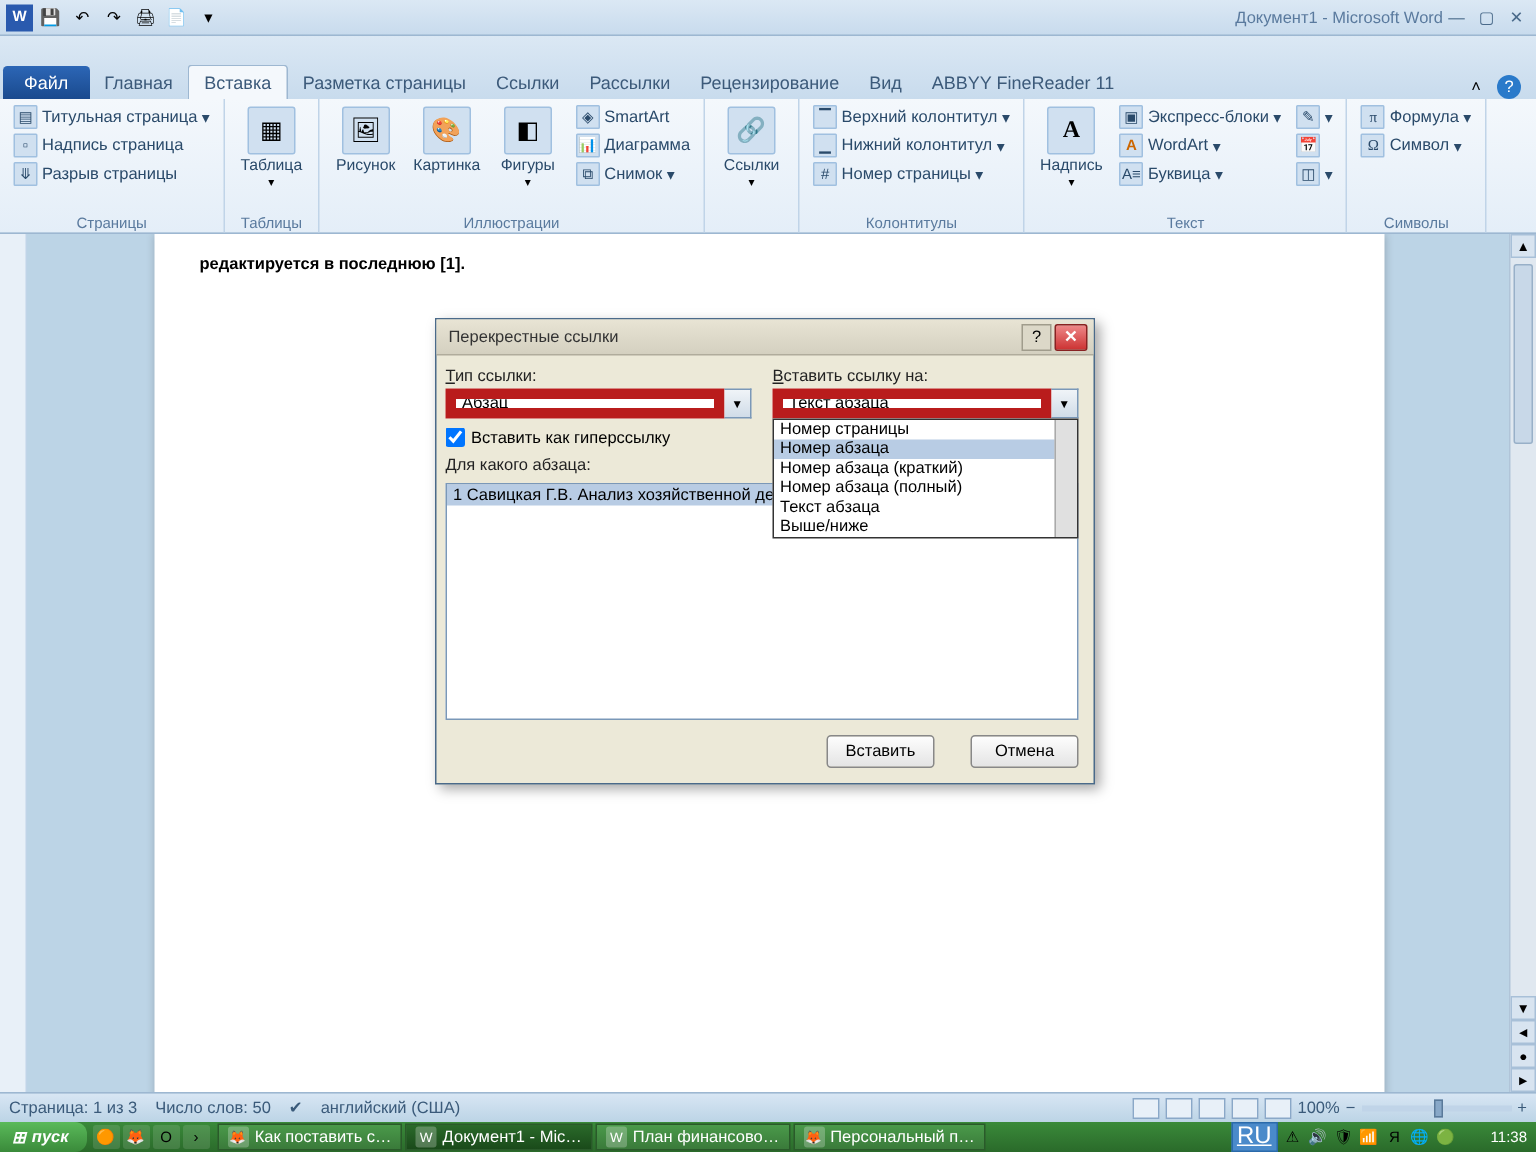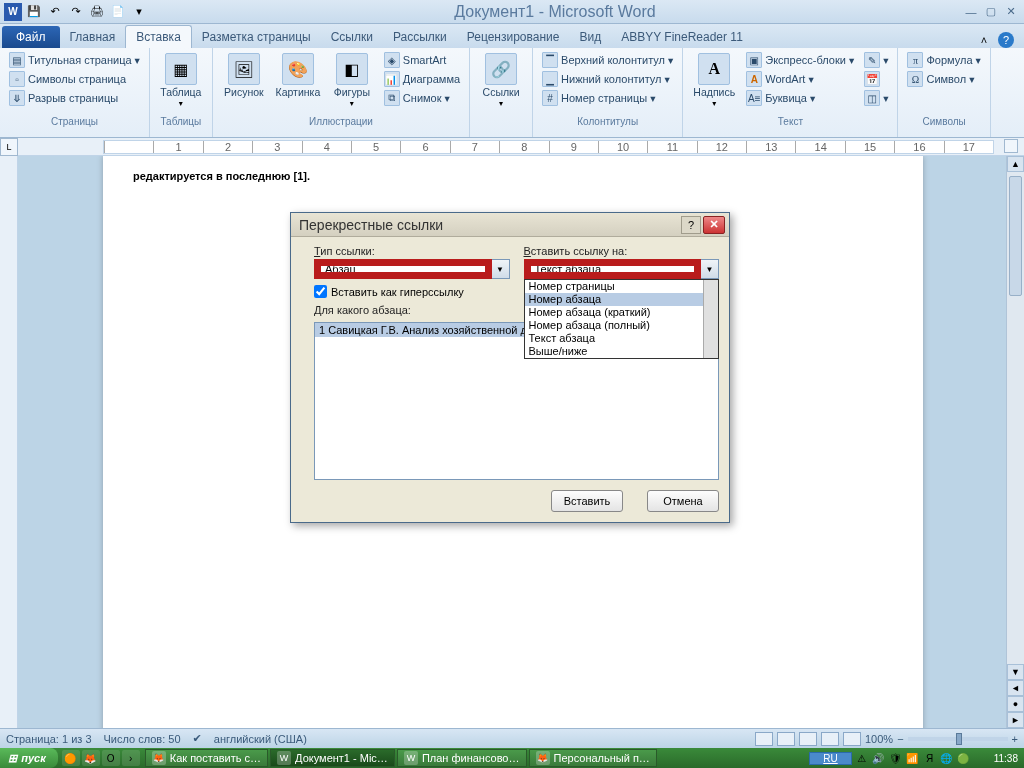--- a/index.html
+++ b/index.html
@@ -2,36 +2,36 @@
 <html><head>
 <meta charset="utf-8">
 <style>
 * { margin:0; padding:0; box-sizing:border-box; font-family:"Segoe UI",Tahoma,sans-serif; font-size:11px; }
 body { width:1024px; height:768px; overflow:hidden; background:#bcd4e6; position:relative; }
 
 
 .titlebar { height:24px; background:linear-gradient(#dbe8f4,#c8dbed); display:flex; align-items:center; padding:0 4px; border-bottom:1px solid #9db7d1; }
 .titlebar .qat { display:flex; gap:3px; align-items:center; }
 .titlebar .qat-btn { width:18px; height:18px; display:flex; align-items:center; justify-content:center; cursor:pointer; }
-.titlebar .title { flex:1; text-align:center; color:#5a7a9e; font-size:16px; }
+.titlebar .title { flex:1; text-align:right; color:#5a7a9e; font-size:11px; }
 .titlebar .winctl { display:flex; gap:2px; }
 .titlebar .winctl span { width:18px; height:14px; display:flex; align-items:center; justify-content:center; cursor:pointer; color:#4a6a8a; }
 
 
-.ribbon-tabs { height:24px; background:linear-gradient(#dbe8f4,#c8dbed); display:flex; align-items:flex-end; padding-left:2px; }
+.ribbon-tabs { height:42px; background:linear-gradient(#dbe8f4,#c8dbed); display:flex; align-items:flex-end; padding-left:2px; }
 .file-tab { background:linear-gradient(#2c66b6,#1a4a8e); color:#fff; padding:4px 14px; border-radius:3px 3px 0 0; cursor:pointer; font-size:12px; }
 .tab { padding:4px 10px; cursor:pointer; color:#3c5a7a; font-size:12px; }
 .tab.active { background:#f4f8fc; border:1px solid #9db7d1; border-bottom:none; border-radius:3px 3px 0 0; }
 .help-area { margin-left:auto; padding-right:10px; display:flex; gap:6px; align-items:center; }
 .help-area span { width:16px; height:16px; display:flex; align-items:center; justify-content:center; cursor:pointer; }
 
 
 .ribbon { height:90px; background:linear-gradient(#f4f8fc,#e4eef8); border-bottom:1px solid #9db7d1; display:flex; }
 .group { border-right:1px solid #c0d4e8; padding:3px 6px 14px 6px; position:relative; display:flex; flex-direction:column; }
-.group-label { position:absolute; bottom:10px; left:0; right:0; text-align:center; color:#5a7a9e; font-size:10px; }
+.group-label { position:absolute; bottom:0; left:0; right:0; text-align:center; color:#5a7a9e; font-size:10px; }
 .group-items { display:flex; gap:4px; flex:1; }
 .big-btn { display:flex; flex-direction:column; align-items:center; justify-content:flex-start; padding:2px 4px; cursor:pointer; width:50px; text-align:center; }
 .big-btn .ico { width:32px; height:32px; margin-bottom:2px; background:#d0e0f0; border:1px solid #a0c0e0; border-radius:2px; display:flex; align-items:center; justify-content:center; font-size:16px; }
 .big-btn .lbl { font-size:10.5px; color:#2a4a6a; line-height:1.1; }
 .small-btn { display:flex; align-items:center; gap:3px; padding:1px 3px; cursor:pointer; font-size:10.5px; color:#2a4a6a; white-space:nowrap; }
 .small-btn .ico { width:16px; height:16px; background:#d0e0f0; border:1px solid #a0c0e0; border-radius:1px; display:flex; align-items:center; justify-content:center; font-size:10px; }
 .vstack { display:flex; flex-direction:column; gap:1px; }
 
 
 .rulerbar { height:18px; background:#e8f0f8; border-bottom:1px solid #c0d4e8; display:flex; align-items:center; position:relative; }
@@ -47,24 +47,24 @@
 .page { position:absolute; left:85px; top:0; width:820px; min-height:600px; background:#fff; box-shadow:0 0 6px rgba(0,0,0,.25); padding:10px 30px; }
 .page .text { font-family:"Times New Roman",serif; font-size:16px; }
 .scrollbar-v { width:18px; background:#e0e8f0; border-left:1px solid #b0c4d8; position:relative; }
 .scrollbar-v .thumb { position:absolute; left:2px; right:2px; top:20px; height:120px; background:#c8d8e8; border:1px solid #98b0c8; border-radius:2px; }
 .scrollbar-v .arrow { height:16px; background:#d8e4f0; border:1px solid #a8c0d8; display:flex; align-items:center; justify-content:center; font-size:9px; cursor:pointer; }
 .scrollbar-v .browse { position:absolute; bottom:0; left:0; right:0; }
 
 
 .dialog { position:absolute; left:290px; top:212px; width:440px; background:#ece9d8; border:1px solid #4a6a8a; box-shadow:3px 3px 8px rgba(0,0,0,.35); }
 .dlg-title { height:24px; background:linear-gradient(#e8e4d4,#d4d0c0); display:flex; align-items:center; padding:0 4px; border-bottom:1px solid #b0ac9c; }
-.dlg-title .t { flex:1; font-size:14px; color:#333; padding-left:4px; }
+.dlg-title .t { flex:1; font-size:11px; color:#333; padding-left:4px; }
 .dlg-title .hlp { width:20px; height:18px; background:#dcd8c8; border:1px solid #a09c8c; display:flex; align-items:center; justify-content:center; cursor:pointer; margin-right:2px; }
 .dlg-title .cls { width:22px; height:18px; background:linear-gradient(#e88,#c33); border:1px solid #822; border-radius:2px; display:flex; align-items:center; justify-content:center; color:#fff; font-weight:bold; cursor:pointer; }
-.dlg-body { padding:8px 10px 10px 23px; }
+.dlg-body { padding:8px 10px 10px 6px; }
 .dlg-row { display:flex; gap:14px; margin-bottom:4px; }
 .dlg-col { flex:1; position:relative; }
 .dlg-lbl { font-size:11px; color:#222; margin-bottom:2px; display:block; }
 .dlg-lbl u { text-decoration:underline; }
 .combo { display:flex; height:20px; }
 .combo input { flex:1; border:7px solid #b91c1c; padding:0 4px; font-size:11px; background:#fff; }
 .combo .dd { width:18px; border:1px solid #7a98b8; border-left:none; background:linear-gradient(#f0f4f8,#d0dce8); display:flex; align-items:center; justify-content:center; cursor:pointer; font-size:8px; }
 .chk-row { display:flex; align-items:center; gap:4px; margin-top:6px; font-size:11px; }
 .chk-row input { width:13px; height:13px; }
 .chk-row.disabled { color:#888; }
@@ -89,21 +89,21 @@
 
 
 .taskbar { position:absolute; left:0; right:0; bottom:0; height:20px; background:linear-gradient(#3a8a3a,#2a6a2a); display:flex; align-items:center; }
 .start { height:20px; background:linear-gradient(#5aba5a,#3a8a3a); color:#fff; font-weight:bold; padding:0 12px 0 8px; display:flex; align-items:center; gap:4px; cursor:pointer; font-style:italic; border-radius:0 8px 8px 0; }
 .ql { display:flex; gap:2px; padding:0 4px; }
 .ql span { width:18px; height:16px; background:rgba(255,255,255,.12); border-radius:2px; cursor:pointer; display:flex; align-items:center; justify-content:center; font-size:10px; }
 .task { height:18px; background:linear-gradient(#4a9a4a,#3a7a3a); border:1px solid #2a5a2a; margin:0 1px; padding:0 6px; display:flex; align-items:center; gap:4px; color:#fff; font-size:10px; cursor:pointer; max-width:138px; overflow:hidden; white-space:nowrap; }
 .task.active { background:linear-gradient(#2a6a2a,#1a4a1a); }
 .task .ico { width:14px; height:14px; background:rgba(255,255,255,.25); border-radius:2px; display:flex; align-items:center; justify-content:center; font-size:9px; }
 .tray { margin-left:auto; height:20px; background:linear-gradient(#3a8a3a,#2a6a2a); display:flex; align-items:center; gap:3px; padding:0 6px; }
-.tray .lang { background:#4a8aca; color:#fff; padding:0 13px; font-size:10px; border:1px solid #2a6aaa;text-decoration:underline; }
+.tray .lang { background:#4a8aca; color:#fff; padding:0 3px; font-size:16px; border:1px solid #2a6aaa;text-decoration:underline; }
 .tray .ic { width:14px; height:14px; display:flex; align-items:center; justify-content:center; font-size:10px; cursor:pointer; }
 .tray .clock { color:#fff; font-size:10px; margin-left:20px; }
 </style>
 </head>
 <body>
 
 <div class="titlebar">
   <div class="qat">
     <span class="qat-btn" style="background:#2a5aae;color:#fff;font-weight:bold;font-size:10px;">W</span>
     <span class="qat-btn">💾</span>
@@ -137,21 +137,21 @@
   </div>
 </div>
 
 <div class="ribbon">
 
   <div class="group">
     <div class="vstack group-items">
       <div class="small-btn"><span class="ico">▤</span><span>Титульная страница</span> ▾</div>
       <div class="small-btn">
           <span class="ico">▫</span>
-          <span>Символы страница</span>
+          <span>Надпись страница</span>
         </div>
       <div class="small-btn">
           <span class="ico">⤋</span>
           <span>Разрыв страницы</span>
         </div>
     </div>
     <div class="group-label">Страницы</div>
   </div>
 
   <div class="group">

